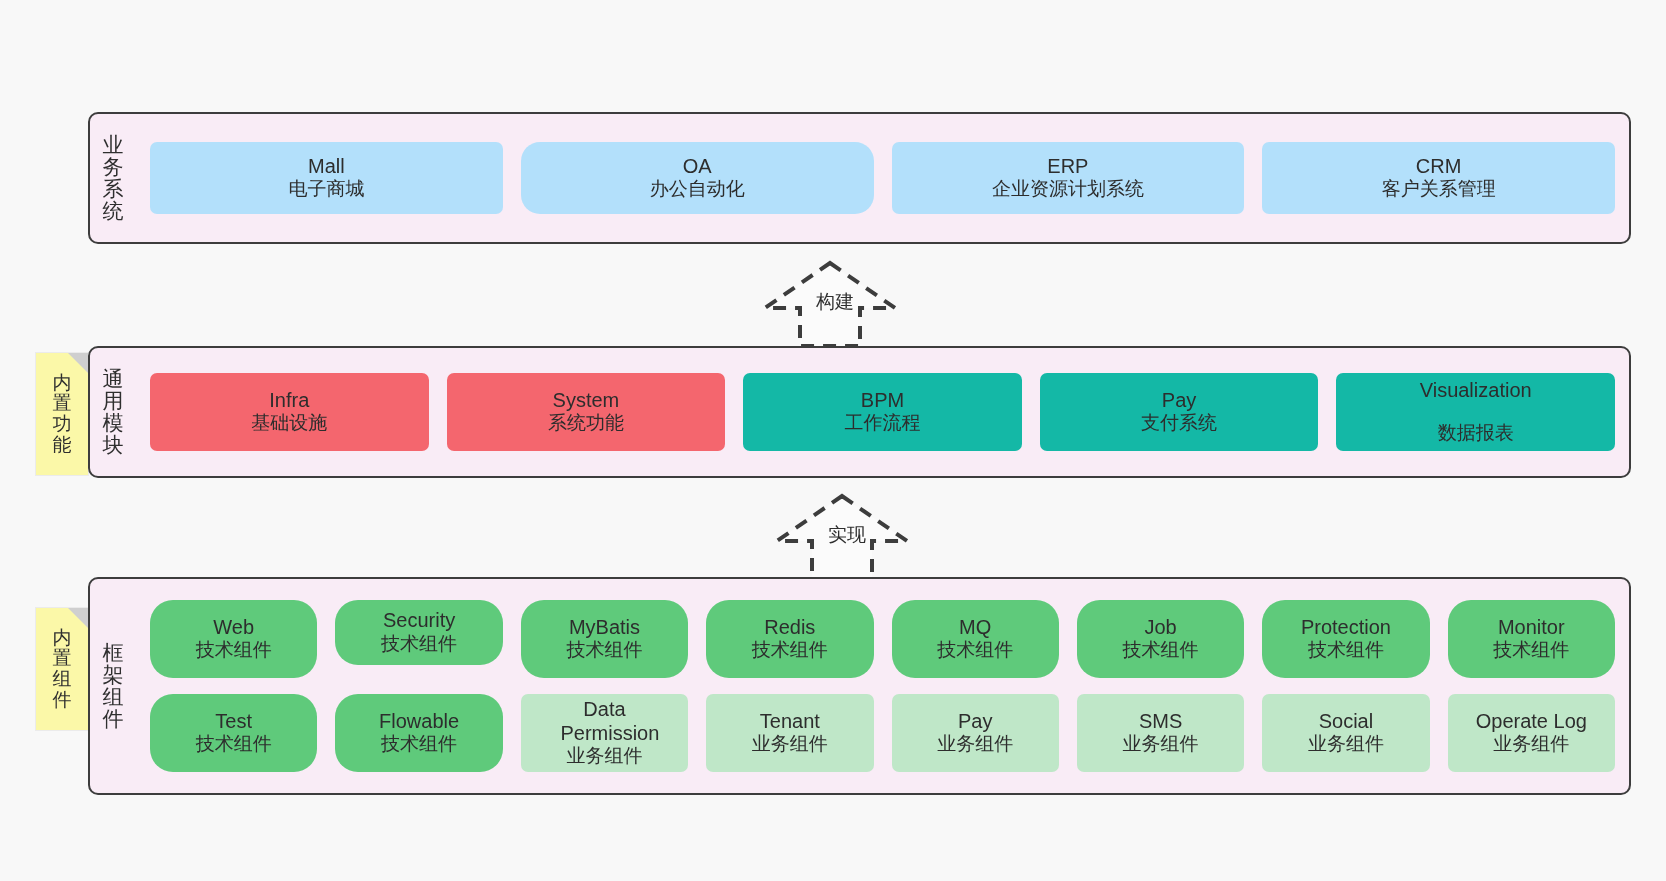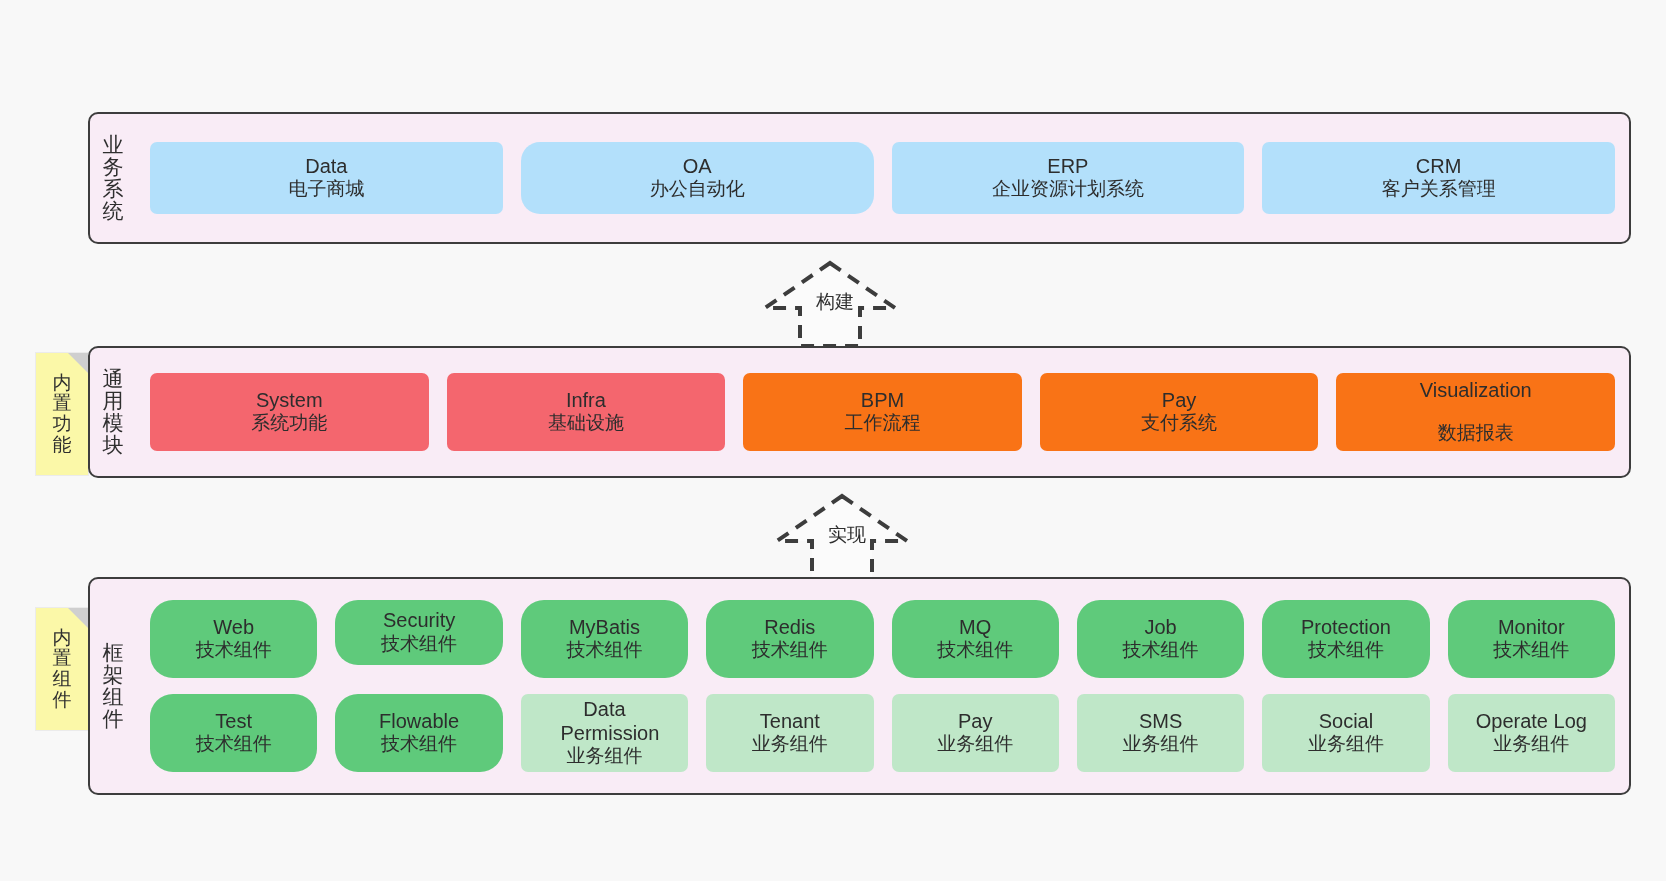--- a/index.html
+++ b/index.html
@@ -84,21 +84,21 @@
     font-size: 20px;
     line-height: 1.18;
   }
   .node .subtitle {
     font-size: 19px;
     line-height: 1.2;
   }
 
   .node.blue   { background: #b3e0fb; }
   .node.red    { background: #f4666e; }
-  .node.pink   { background: #f97316; }
+  .node.pink   { background: #14b8a6; }
   .node.green  { background: #5fca7b; border-radius: 23px; }
   .node.mint   { background: #bfe7c8; }
 
   
   .sticky {
     position: absolute;
     background: #fbf8a8;
     box-sizing: border-box;
     display: flex;
     flex-direction: column;
@@ -142,21 +142,21 @@
   <div class="layer" id="layer-business" style="left:88px; top:112px; width:1543px; height:132px;">
     <div class="layer-caption">
       <span>业</span>
       <span>务</span>
       <span>系</span>
       <span>统</span>
     </div>
     <div class="layer-body">
       <div class="node-row">
         <div class="node blue" style="height:72px;">
-          <div class="title">Data</div>
+          <div class="title">Mall</div>
           <div class="subtitle">电子商城</div>
         </div>
         <div class="node blue" style="height:72px;border-radius:19px;">
           <div class="title">OA</div>
           <div class="subtitle">办公自动化</div>
         </div>
         <div class="node blue" style="height:72px;">
           <div class="title">ERP</div>
           <div class="subtitle">企业资源计划系统</div>
         </div>
@@ -186,26 +186,26 @@
   <div class="layer" id="layer-common" style="left:88px; top:346px; width:1543px; height:132px;">
     <div class="layer-caption">
       <span>通</span>
       <span>用</span>
       <span>模</span>
       <span>块</span>
     </div>
     <div class="layer-body">
       <div class="node-row">
         <div class="node red" style="height:78px;">
+          <div class="title">Infra</div>
+          <div class="subtitle">基础设施</div>
+        </div>
+        <div class="node red" style="height:78px;">
           <div class="title">System</div>
           <div class="subtitle">系统功能</div>
-        </div>
-        <div class="node red" style="height:78px;">
-          <div class="title">Infra</div>
-          <div class="subtitle">基础设施</div>
         </div>
         <div class="node pink" style="height:78px;">
           <div class="title">BPM</div>
           <div class="subtitle">工作流程</div>
         </div>
         <div class="node pink" style="height:78px;">
           <div class="title">Pay</div>
           <div class="subtitle">支付系统</div>
         </div>
         <div class="node pink" style="height:78px;gap:20px;">

